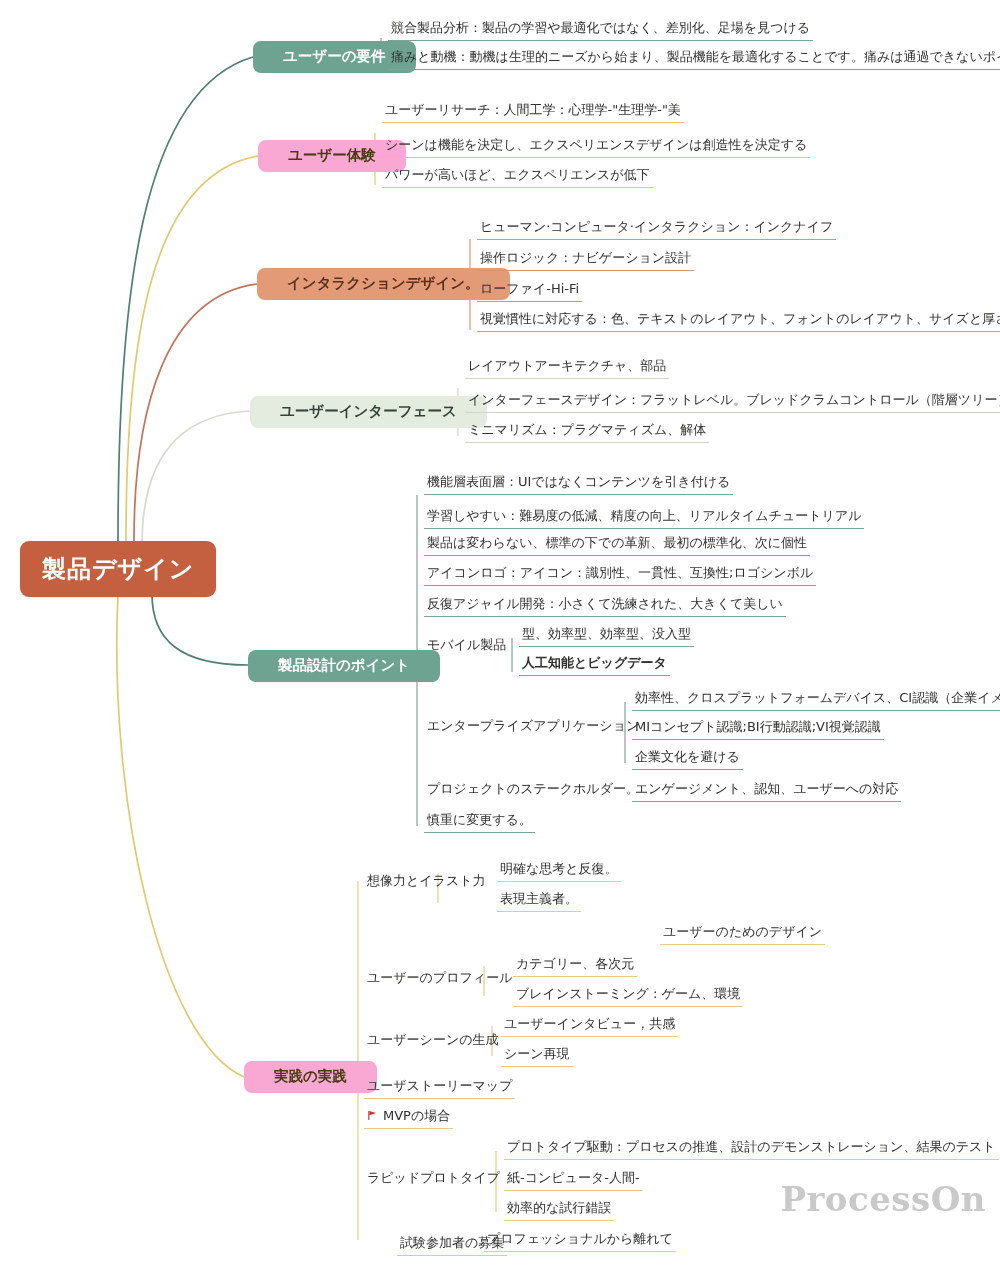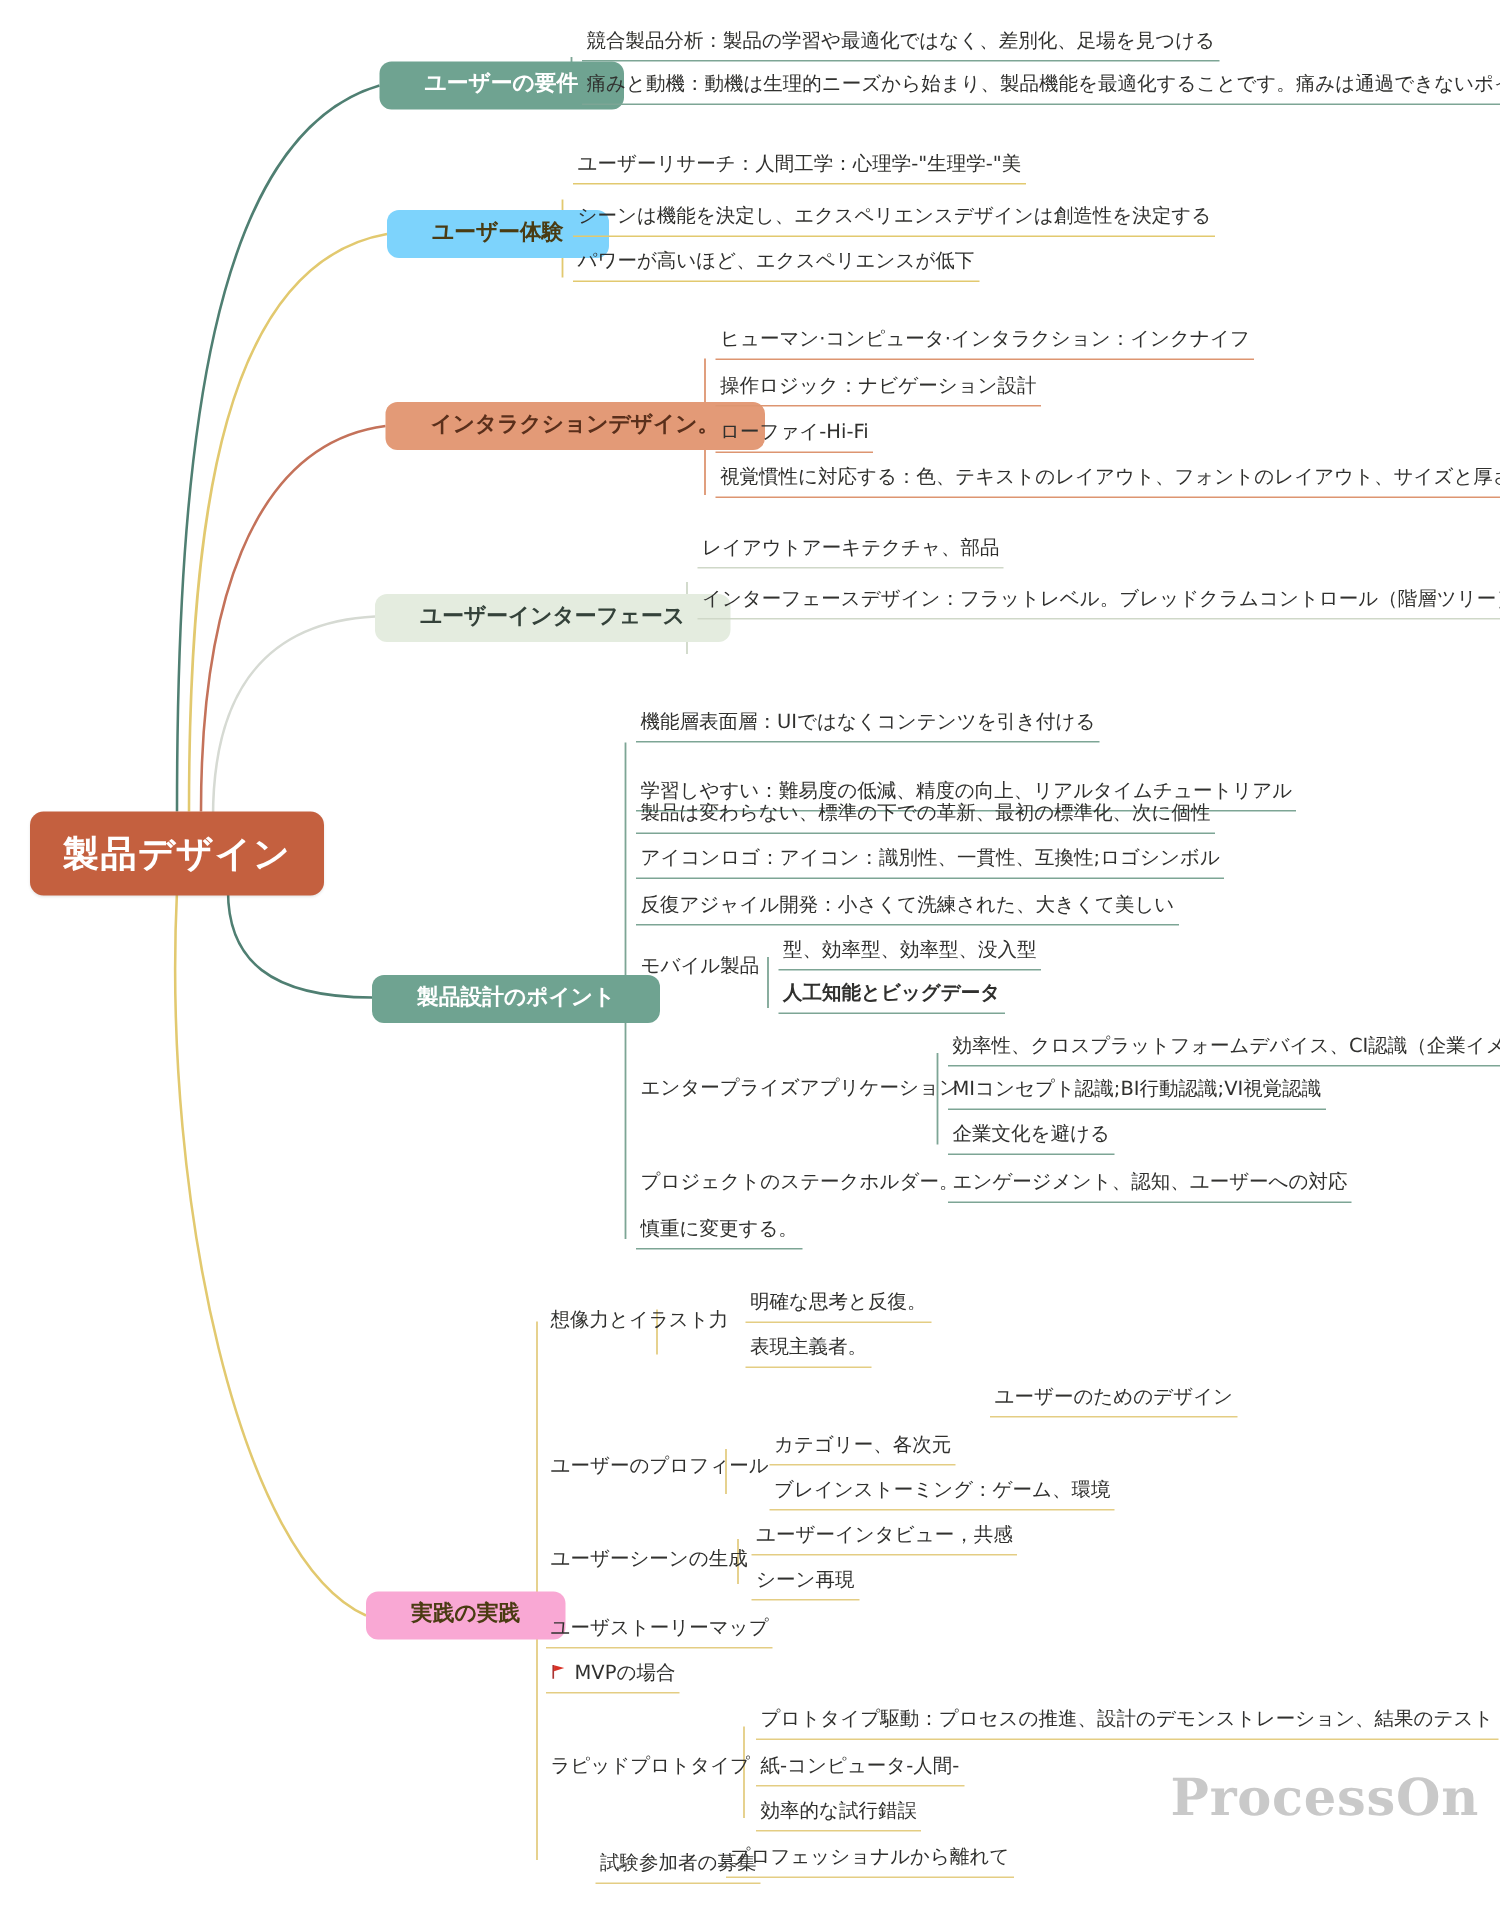--- a/index.html
+++ b/index.html
@@ -29,21 +29,21 @@
   .branch{
     position:absolute;
     border-radius:8px;
     font-size:14.5px;
     font-weight:bold;
     padding:8px 30px;
     white-space:nowrap;
     line-height:1.1;
   }
   .branch.b-green{background:#6fa391;color:#ffffff;}
-  .branch.b-yellow{background:#7dd3fc;color:#4a3b12;}
+  .branch.b-yellow{background:#f9a8d4;color:#4a3b12;}
   .branch.b-salmon{background:#e39a77;color:#5a2f1b;}
   .branch.b-paleg{background:#e4ecdf;color:#34423a;}
   .branch.b-gold{background:#f9a8d4;color:#4a3b12;}
 
   
   .leaf{
     position:absolute;
     font-size:13px;
     line-height:1.25;
     white-space:nowrap;
@@ -163,28 +163,31 @@
 
   <div class="branch b-paleg" style="left:250px;top:396px;">
     <span>ユーザーインターフェース</span>
   </div>
   <div class="leaf" style="left:465px;top:358px;">
     <span class="ul ul-paleg">レイアウトアーキテクチャ、部品</span>
   </div>
   <div class="leaf" style="left:465px;top:392px;">
     <span class="ul ul-paleg">インターフェースデザイン：フラットレベル。ブレッドクラムコントロール（階層ツリー）</span>
   </div>
+  <div class="leaf" style="left:465px;top:422px;">
+    <span class="ul ul-paleg">ミニマリズム：プラグマティズム、解体</span>
+  </div>
 
   <div class="branch b-green" style="left:248px;top:650px;">
     <span>製品設計のポイント</span>
   </div>
   <div class="leaf" style="left:424px;top:474px;">
     <span class="ul ul-green">機能層表面層：UIではなくコンテンツを引き付ける</span>
   </div>
-  <div class="leaf" style="left:424px;top:520px;">
+  <div class="leaf" style="left:424px;top:508px;">
     <span class="ul ul-green">学習しやすい：難易度の低減、精度の向上、リアルタイムチュートリアル</span>
   </div>
   <div class="leaf" style="left:424px;top:535px;">
     <span class="ul ul-green">製品は変わらない、標準の下での革新、最初の標準化、次に個性</span>
   </div>
   <div class="leaf" style="left:424px;top:565px;">
     <span class="ul ul-green">アイコンロゴ：アイコン：識別性、一貫性、互換性;ロゴシンボル</span>
   </div>
   <div class="leaf" style="left:424px;top:596px;">
     <span class="ul ul-green">反復アジャイル開発：小さくて洗練された、大きくて美しい</span>

